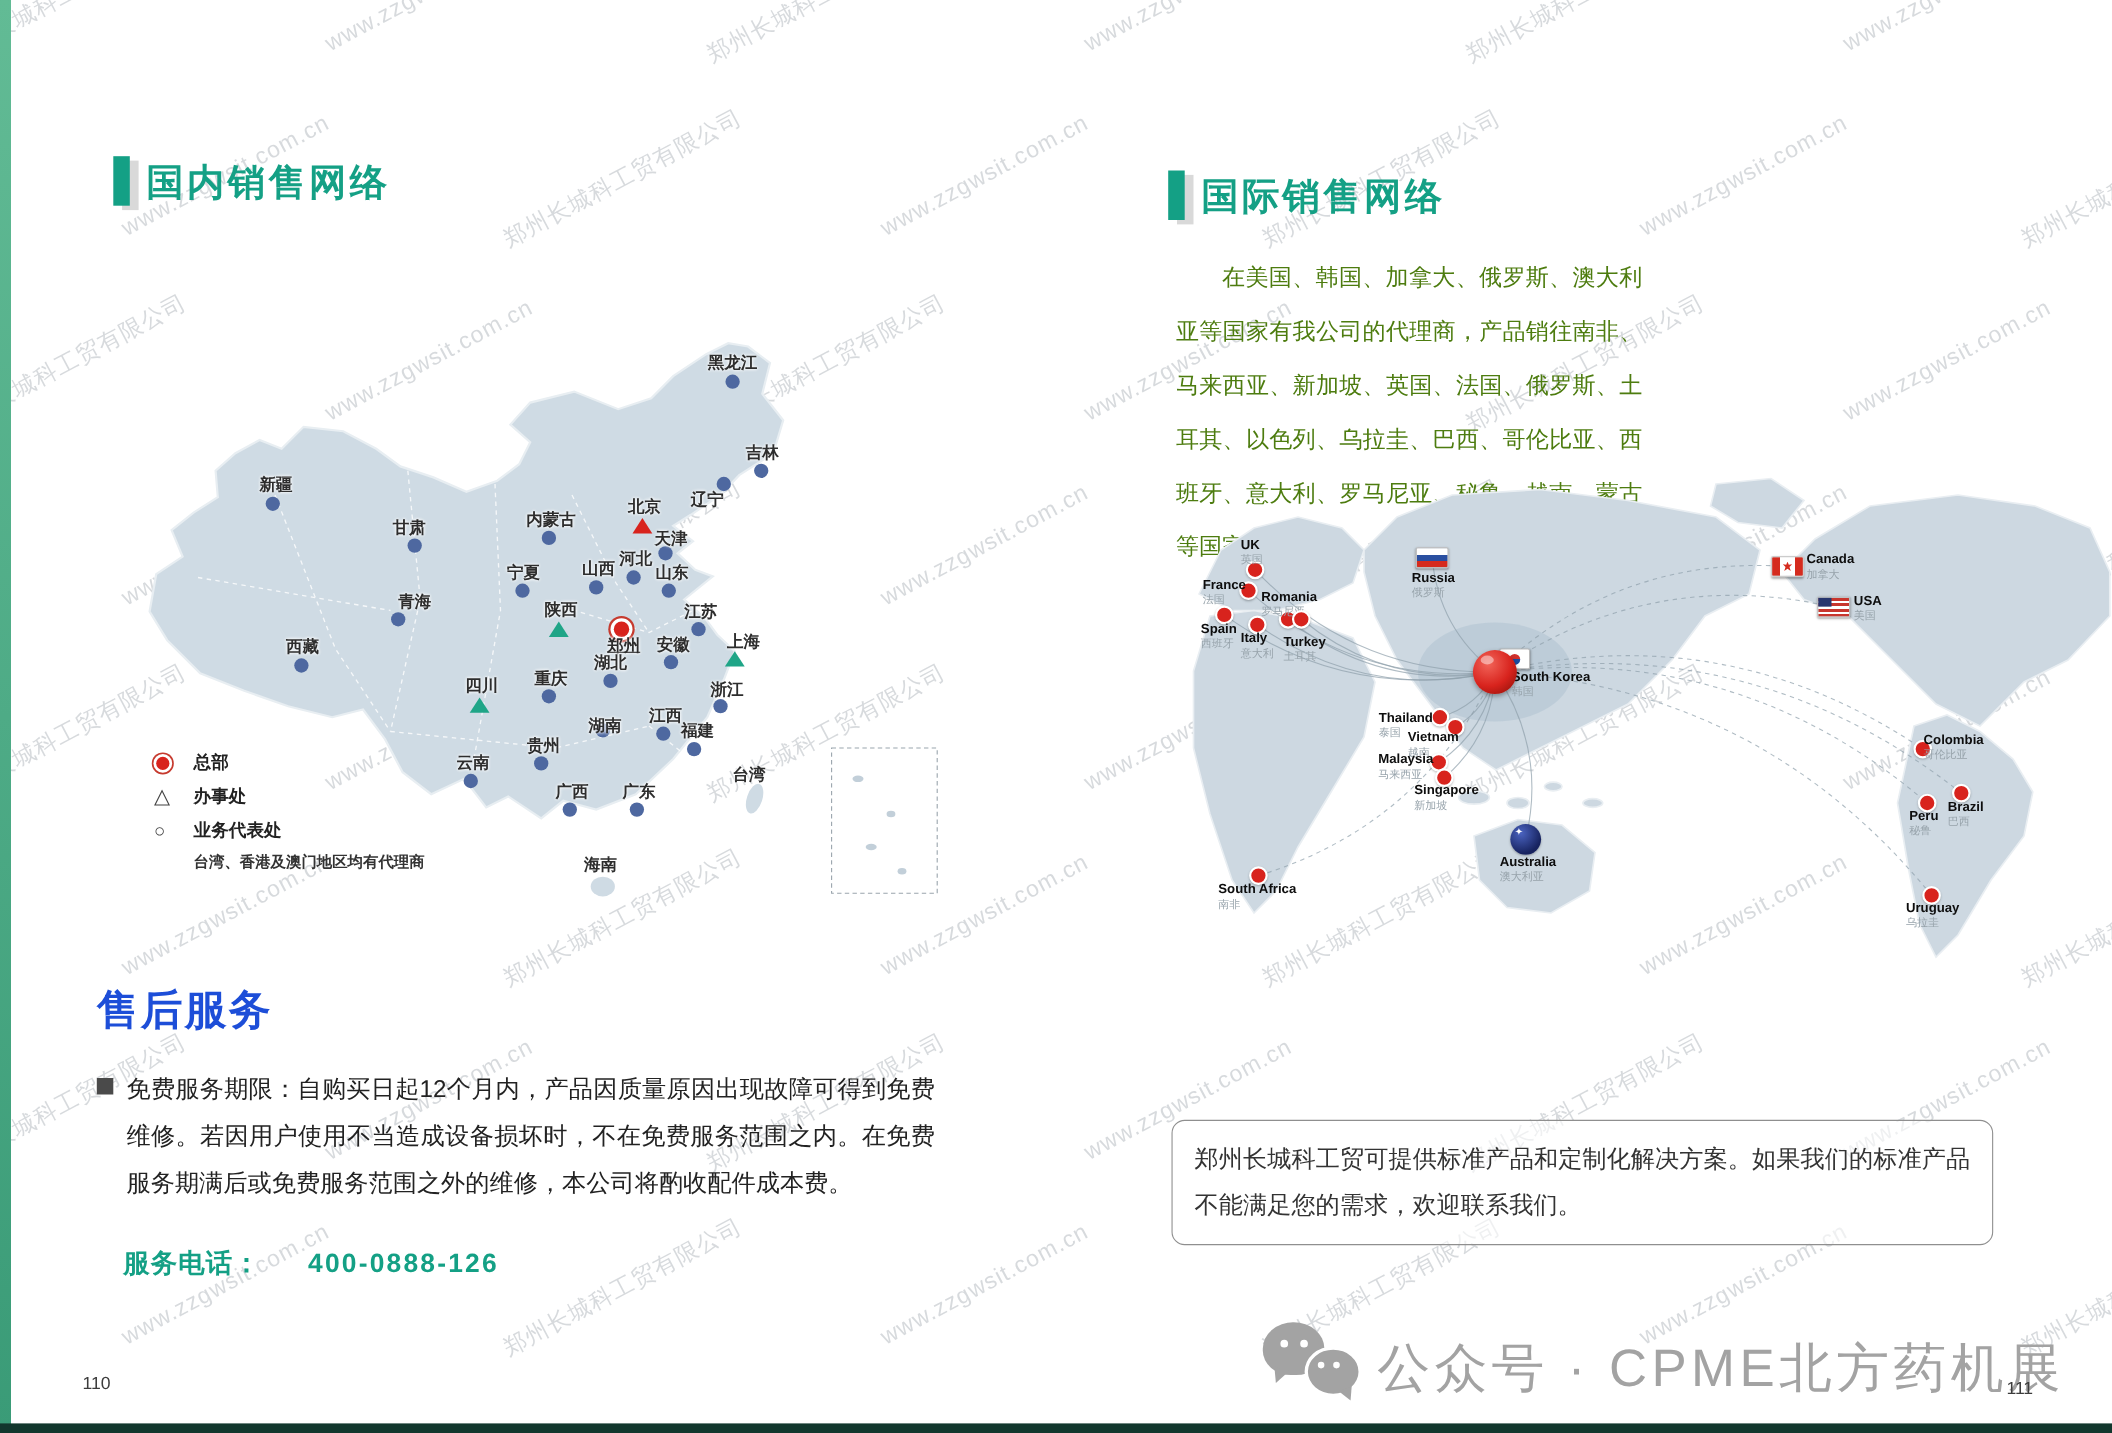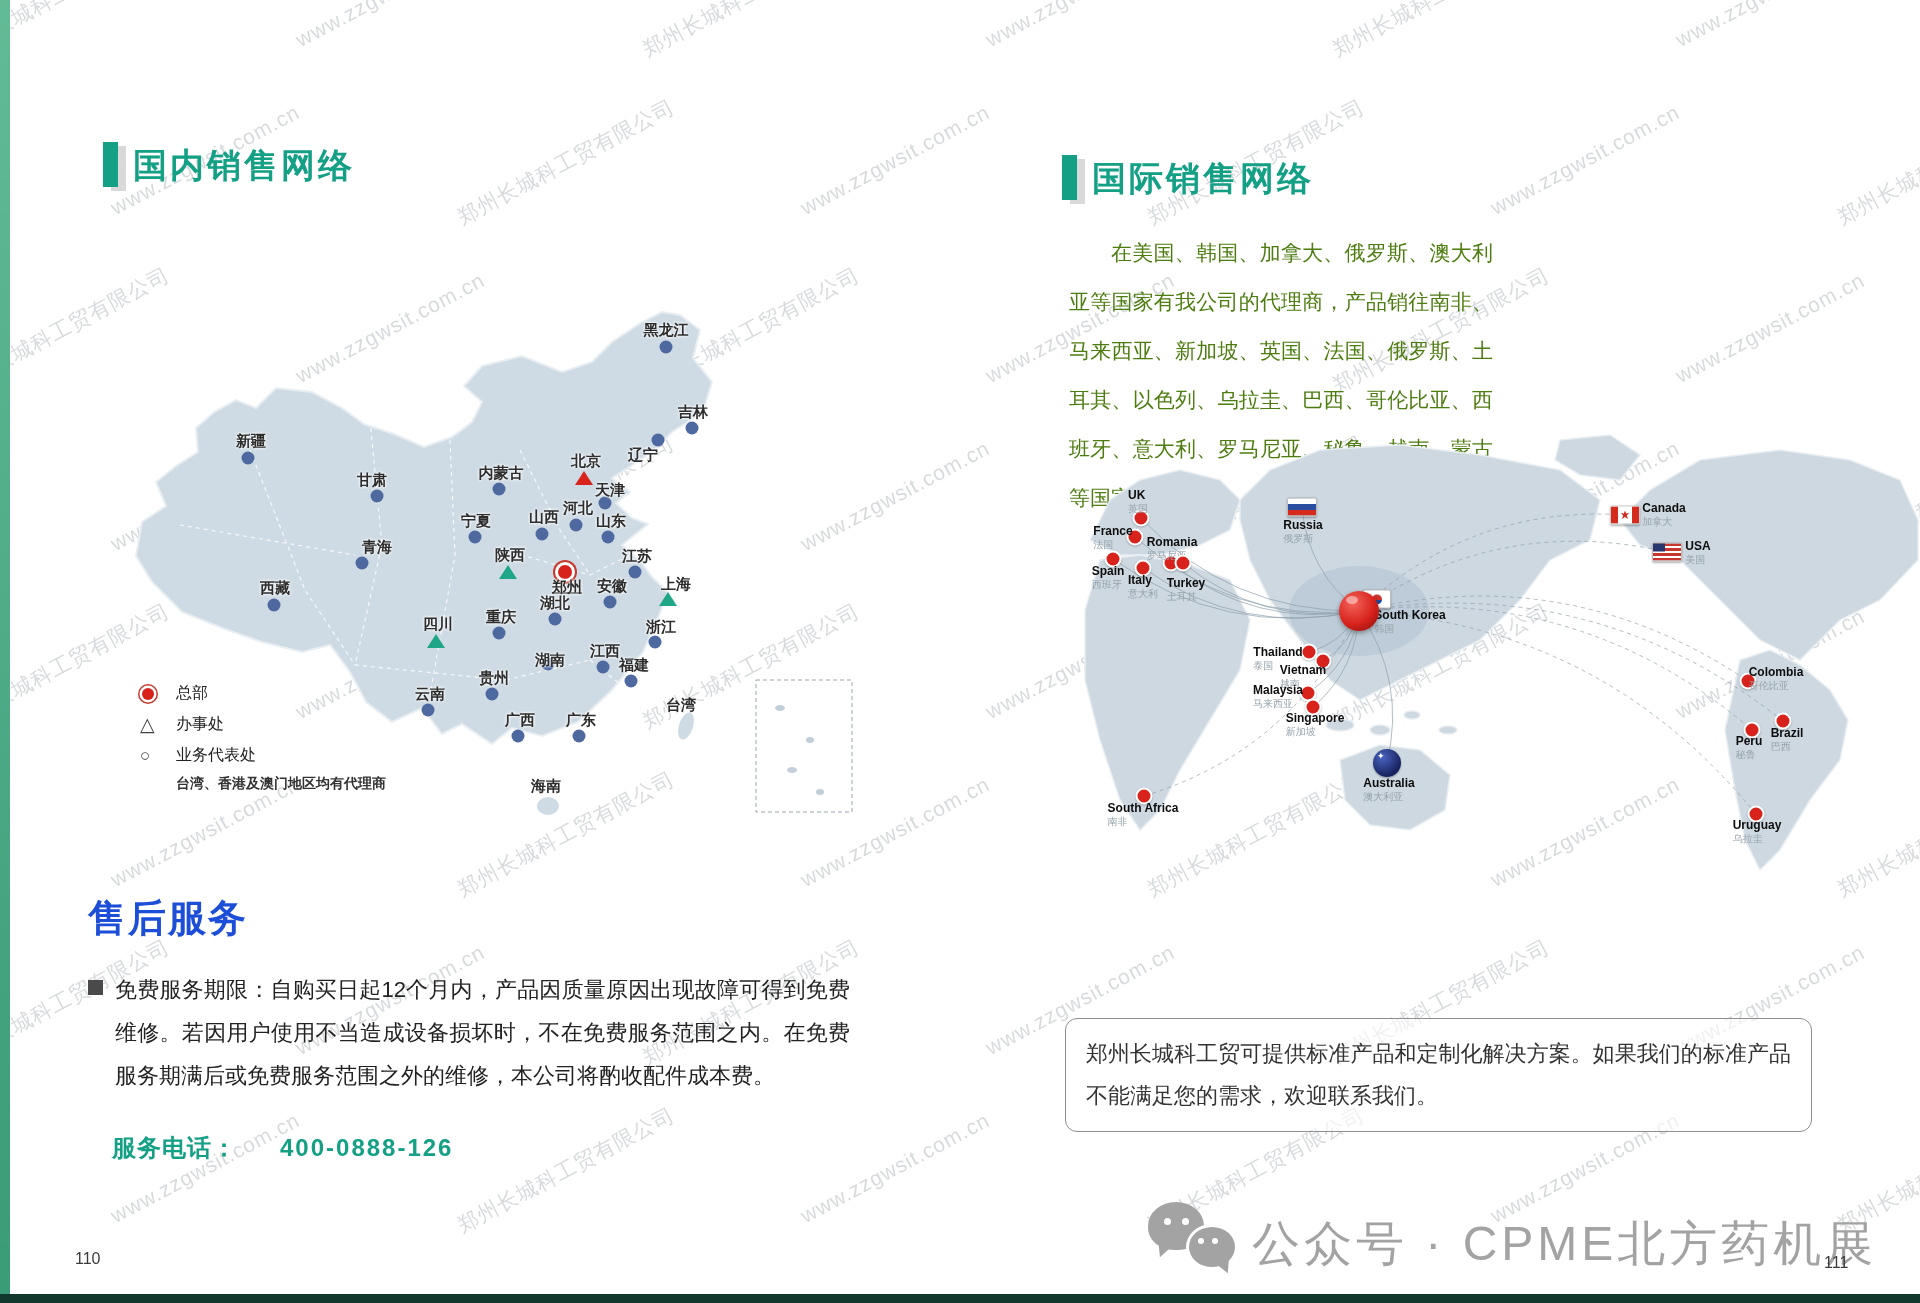--- a/index.html
+++ b/index.html
@@ -21,21 +21,21 @@
   .p-label{position:absolute;transform:translate(-50%,-50%);font-size:15px;font-weight:bold;color:#2d2d2d;
            white-space:nowrap;text-shadow:0 0 3px #fff,0 0 3px #fff;}
   .m-dot{position:absolute;width:13px;height:13px;border-radius:50%;background:#4e68a0;transform:translate(-50%,-50%);}
   .m-tri{position:absolute;width:0;height:0;border-left:9px solid transparent;border-right:9px solid transparent;
          transform:translate(-50%,-50%);}
   .m-hq{position:absolute;width:14px;height:14px;border-radius:50%;background:#d8231d;transform:translate(-50%,-50%);
         box-shadow:0 0 0 3px #fff,0 0 0 5px #c63a2e;}
   
   .legend-row{display:flex;align-items:center;height:31px;}
   .legend-icon{width:36px;font-size:17px;color:#444;display:flex;align-items:center;}
-  .legend-label{font-size:16px;font-weight:normal;color:#222;}
+  .legend-label{font-size:16px;font-weight:bold;color:#222;}
   .legend-note{margin-left:36px;margin-top:4px;font-size:14px;font-weight:bold;color:#333;}
   .lg-hq{width:12px;height:12px;border-radius:50%;background:#d8231d;box-shadow:0 0 0 2.5px #fff,0 0 0 4px #c63a2e;margin-left:2px;}
   
   .svc-title{font-size:38px;font-weight:bold;color:#1d4ed8;letter-spacing:2px;}
   .svc-item{display:flex;margin-bottom:6px;}
   .svc-sq{flex:0 0 15px;width:15px;height:15px;background:#4a4a4a;margin:12px 12px 0 0;}
   .svc-text{font-size:22px;line-height:43px;color:#222;text-align:justify;}
   .svc-phone{font-size:24px;font-weight:bold;color:#14a085;letter-spacing:1px;}
   
   .c-wrap{position:absolute;transform:translate(-50%,0);text-align:left;white-space:nowrap;}

